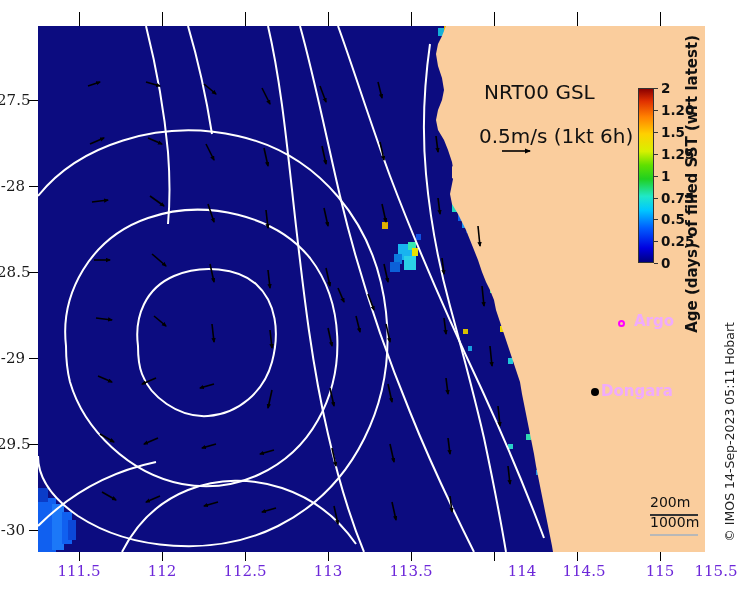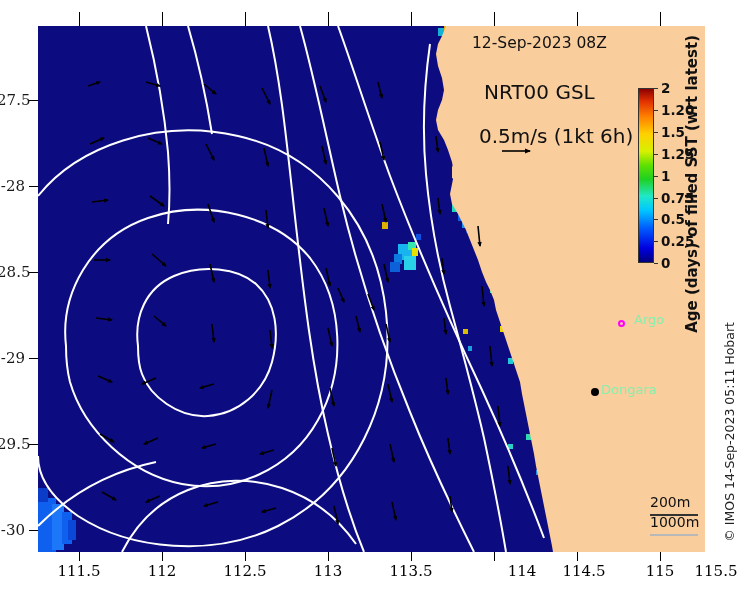--- a/index.html
+++ b/index.html
@@ -49,21 +49,21 @@
     background: #000;
   }
   .tick-y {
     position: absolute;
     height: 1px;
     background: #000;
   }
   .xlabel {
     position: absolute;
     font-size: 15px;
-    color: #000000;
+    color: #6d28d9;
     text-align: center;
     transform: translateX(-50%);
     white-space: nowrap;
     font-family: "DejaVu Serif", serif;
   }
   .ylabel {
     position: absolute;
     font-size: 15px;
     color: #1a1a1a;
     text-align: right;
@@ -77,23 +77,23 @@
     position: absolute;
     font-size: 20px;
     color: #111;
     white-space: nowrap;
     font-family: "DejaVu Sans", sans-serif;
   }
   .ann-title { font-size: 15.5px; }
 
   .place-label {
     position: absolute;
-    font-size: 13px;
-    font-weight: normal;
-    color: #86efac;
+    font-size: 15px;
+    font-weight: bold;
+    color: #f0abfc;
     white-space: nowrap;
   }
   .marker-argo {
     position: absolute;
     width: 7px; height: 7px;
     border: 2px solid #ff00ff;
     border-radius: 50%;
     box-sizing: border-box;
     background: #f7c8a0;
   }
@@ -359,21 +359,20 @@
         <line x1="452" y1="320" x2="454" y2="340"></line>
         <line x1="460" y1="380" x2="462" y2="400"></line>
         <line x1="470" y1="440" x2="472" y2="458"></line>
 
         <line x1="330" y1="268" x2="336" y2="284"></line>
         <line x1="318" y1="290" x2="322" y2="306"></line>
         <line x1="300" y1="262" x2="306" y2="276"></line>
       </g>
     </svg>
 
-    <div class="ann ann-title" style="left:434px; top:8px;">12-Sep-2023 08Z</div>
 
     <div class="ann" style="left:446px; top:54px;">NRT00 GSL</div>
     <div class="ann" style="left:441px; top:98px;">0.5m/s (1kt 6h)</div>
 
     <svg style="position:absolute; left:462px; top:118px;" width="40" height="14">
       <defs>
         <marker id="ah2" markerWidth="6" markerHeight="6" refX="5" refY="2.6" orient="auto" markerUnits="userSpaceOnUse">
           <path d="M0,0 L6,2.6 L0,5.2 z" fill="#000"></path>
         </marker>
       </defs>

